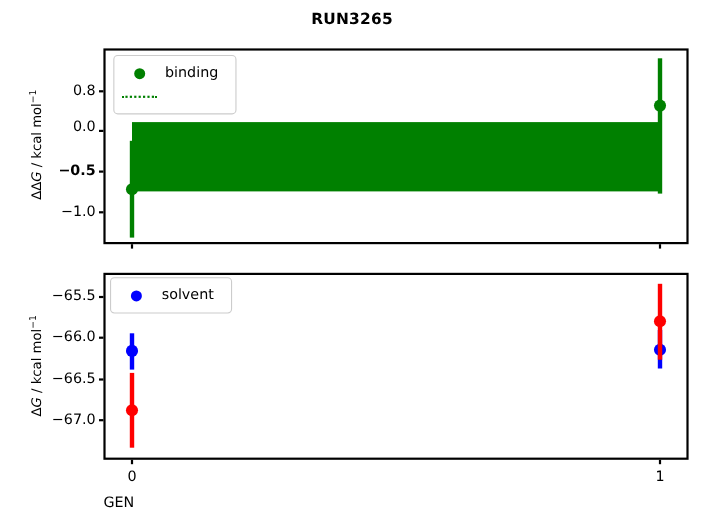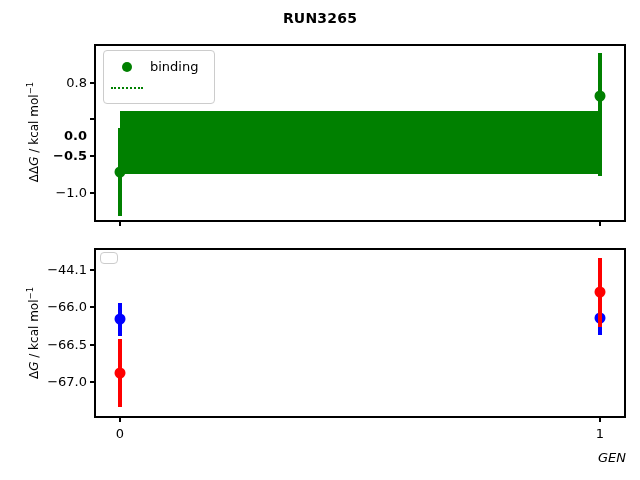--- a/index.html
+++ b/index.html
@@ -19,23 +19,22 @@
   #axes-bottom{left:94px;top:248px;width:532px;height:170px;}
   .ylabel{
     position:absolute;width:220px;text-align:center;font-size:12px;
     transform:rotate(-90deg);
   }
   .ylabel sup{font-size:8.5px;}
   .ylabel .var{font-style:italic;}
   #ylabel-top{left:-77px;top:124px;}
   #ylabel-bottom{left:-77px;top:325px;}
   .xlabel{
-    position:absolute;left:94px;top:450px;width:532px;text-align:right;
+    position:absolute;left:94px;top:450px;width:532px;text-align:left;
     font-size:13px;
-    font-style:italic;
   }
   .tick-label-y{
     position:absolute;height:16px;line-height:16px;font-size:13px;
     text-align:right;width:60px;
   }
   .tick-label-x{
     position:absolute;height:16px;line-height:16px;font-size:13px;
     transform:translateX(-50%);
   }
   .tick-mark{position:absolute;background:#000;}
@@ -82,47 +81,53 @@
       <span class="llabel">binding</span>
     </div>
     <div class="legend-row">
       <span class="lmark">
           <span class="dline" style="border-top-color: rgb(0, 128, 0);"></span>
         </span>
     </div>
   </div>
 
   <div class="legend" style="left:100px;top:252px;">
+    <div class="legend-row">
+      <span class="lmark">
+          <span class="ldot" style="background-color: rgb(0, 0, 255);"></span>
+        </span>
+      <span class="llabel">solvent</span>
+    </div>
   </div>
 
 <div class="band" style="left: 120px; top: 110.608px; width: 480px; height: 63.1392px; background: rgb(0, 128, 0); z-index: 1;"></div>
     <div class="ebar" style="left: 120px; top: 128.228px; height: 87.3671px; background: rgb(0, 128, 0); z-index: 2;"></div>
     <div class="dot" style="left: 120px; top: 172.278px; background: rgb(0, 128, 0); z-index: 2;"></div>
     <div class="ebar" style="left: 600px; top: 53.3418px; height: 122.608px; background: rgb(0, 128, 0); z-index: 2;"></div>
     <div class="dot" style="left: 600px; top: 95.9241px; background: rgb(0, 128, 0); z-index: 2;"></div>
     <div class="tick-mark" style="left: 90px; top: 81.7089px; width: 4px; height: 2px;"></div>
     <div class="tick-label-y" style="left: 27px; top: 74.7089px;">0.8</div>
     <div class="tick-mark" style="left: 90px; top: 118.418px; width: 4px; height: 2px;"></div>
-    <div class="tick-label-y" style="left: 27px; top: 128px; font-weight: bold;">0.0</div>
+    <div class="tick-label-y" style="left: 27px; top: 108px;">0.0</div>
     <div class="tick-mark" style="left: 90px; top: 155.127px; width: 4px; height: 2px;"></div>
     <div class="tick-label-y" style="left: 27px; top: 148.127px; font-weight: bold;">−0.5</div>
     <div class="tick-mark" style="left: 90px; top: 191.835px; width: 4px; height: 2px;"></div>
     <div class="tick-label-y" style="left: 27px; top: 184.835px;">−1.0</div>
     <div class="tick-mark" style="left: 119px; top: 222px; width: 2px; height: 4px;"></div>
     <div class="tick-mark" style="left: 599px; top: 222px; width: 2px; height: 4px;"></div>
     <div class="ebar" style="left: 120px; top: 302.579px; height: 33.0498px; background: rgb(0, 0, 255); z-index: 2;"></div>
     <div class="dot" style="left: 120px; top: 319.104px; background: rgb(0, 0, 255); z-index: 2;"></div>
     <div class="ebar" style="left: 600px; top: 300.326px; height: 34.552px; background: rgb(0, 0, 255); z-index: 2;"></div>
     <div class="dot" style="left: 600px; top: 317.602px; background: rgb(0, 0, 255); z-index: 2;"></div>
     <div class="ebar" style="left: 120px; top: 339.385px; height: 67.6018px; background: rgb(255, 0, 0); z-index: 3;"></div>
     <div class="dot" style="left: 120px; top: 373.186px; background: rgb(255, 0, 0); z-index: 3;"></div>
     <div class="ebar" style="left: 600px; top: 257.511px; height: 69.1041px; background: rgb(255, 0, 0); z-index: 3;"></div>
     <div class="dot" style="left: 600px; top: 292.063px; background: rgb(255, 0, 0); z-index: 3;"></div>
     <div class="tick-mark" style="left: 90px; top: 268.529px; width: 4px; height: 2px;"></div>
-    <div class="tick-label-y" style="left: 27px; top: 261.529px;">−44.1</div>
+    <div class="tick-label-y" style="left: 27px; top: 261.529px;">−65.5</div>
     <div class="tick-mark" style="left: 90px; top: 306.086px; width: 4px; height: 2px;"></div>
     <div class="tick-label-y" style="left: 27px; top: 299.086px;">−66.0</div>
     <div class="tick-mark" style="left: 90px; top: 343.643px; width: 4px; height: 2px;"></div>
     <div class="tick-label-y" style="left: 27px; top: 336.643px;">−66.5</div>
     <div class="tick-mark" style="left: 90px; top: 381.199px; width: 4px; height: 2px;"></div>
     <div class="tick-label-y" style="left: 27px; top: 374.199px;">−67.0</div>
     <div class="tick-mark" style="left: 119px; top: 418px; width: 2px; height: 4px;"></div>
     <div class="tick-label-x" style="left: 120px; top: 426px;">0</div>
     <div class="tick-mark" style="left: 599px; top: 418px; width: 2px; height: 4px;"></div>
     <div class="tick-label-x" style="left: 600px; top: 426px;">1</div>

